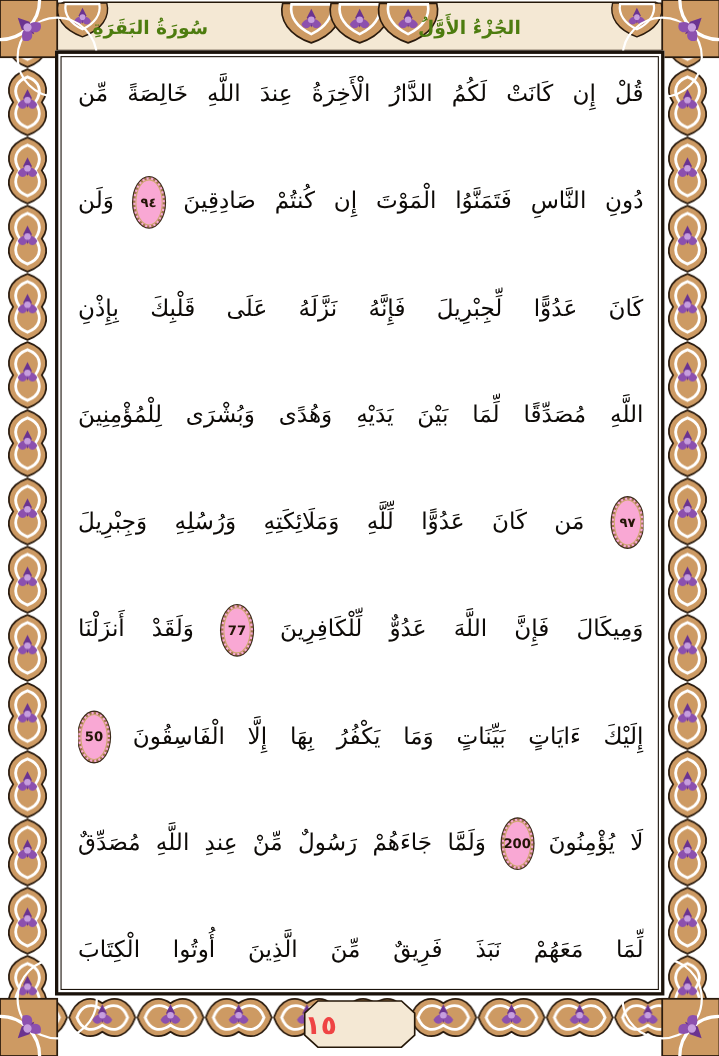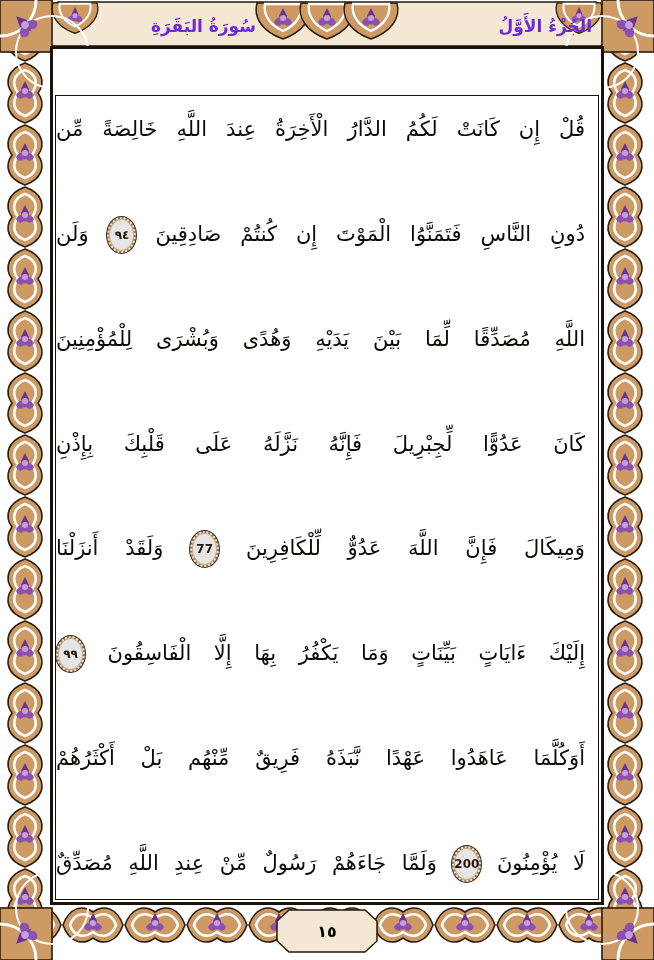--- a/index.html
+++ b/index.html
@@ -3,35 +3,35 @@
 <meta charset="utf-8">
 <style>
   html,body{margin:0;padding:0;background:#fff;}
   .page{position:relative;width:654px;height:960px;background:#fff;overflow:hidden;
         font-family:"DejaVu Sans",sans-serif;}
   .frame-svg{position:absolute;inset:0;}
   
   .text-frame{position:absolute;left:50px;top:46px;width:554px;height:859px;
               box-sizing:border-box;border:3px solid #1a120a;background:#fff;}
   .text-inner{position:absolute;inset:2px;border:1px solid #1a120a;
-              padding:6px 13px 8px 0;box-sizing:border-box;margin-top:44px;}
+              padding:6px 13px 8px 15px;box-sizing:border-box;}
   .lines{direction:rtl;height:100%;display:flex;flex-direction:column;justify-content:space-between;}
   .quran-line{height:55px;line-height:55px;font-size:21px;color:#0d0a07;
               text-align:justify;text-align-last:justify;overflow:hidden;white-space:normal;}
   .verse-medallion{display:inline-flex;align-items:center;justify-content:center;
-              width:29px;height:36px;border-radius:50%;background:#e5e5e5;
+              width:29px;height:46px;border-radius:50%;background:#f9a8d4;
               border:2px dotted #a0764b;box-shadow:0 0 0 1px #3a281a, inset 0 0 0 1px #cfa86f;
               box-sizing:border-box;font-size:12px;font-weight:bold;color:#241507;
               vertical-align:middle;line-height:1;}
-  .title{position:absolute;top:11px;height:30px;line-height:30px;text-align:right;
-         font-size:17px;font-weight:bold;color:#6d28d9;}
-  .title-juz{left:420px;width:172px;}
+  .title{position:absolute;top:11px;height:30px;line-height:30px;text-align:left;
+         font-size:17px;font-weight:bold;color:#4d7c0f;}
+  .title-juz{left:380px;width:172px;}
   .title-surah{left:84px;width:172px;}
-  .page-number{position:absolute;left:277px;top:917px;width:100px;text-align:center;
-         font-size:16px;font-weight:bold;color:#000000;line-height:30px;}
+  .page-number{position:absolute;left:277px;top:917px;width:100px;
+         font-size:24px;font-weight:bold;color:#ef4444;line-height:30px;}
 </style>
 </head>
 <body>
 
 <div class="page">
 
   <svg class="frame-svg" width="654" height="960" viewBox="0 0 654 960" aria-hidden="true">
     <defs>
       <g id="flower">
         <path d="M0 -10 L4 -2 L0 7 L-4 -2 Z" fill="#6b3390"></path>
@@ -86,25 +86,26 @@
   </svg>
 
   <div class="title title-juz">الجُزْءُ الأَوَّلُ</div>
   <div class="title title-surah">سُورَةُ البَقَرَةِ</div>
 
   <div class="text-frame">
     <div class="text-inner">
       <div class="lines" lang="ar" dir="rtl">
           <div class="quran-line"><span>قُلْ إِن كَانَتْ لَكُمُ الدَّارُ الْأَخِرَةُ عِندَ اللَّهِ خَالِصَةً مِّن</span></div>
           <div class="quran-line"><span>دُونِ النَّاسِ فَتَمَنَّوُا الْمَوْتَ إِن كُنتُمْ صَادِقِينَ </span><span class="verse-medallion">٩٤</span><span> وَلَن</span></div>
+          <div class="quran-line"><span>كَانَ عَدُوًّا لِّجِبْرِيلَ فَإِنَّهُ نَزَّلَهُ عَلَى قَلْبِكَ بِإِذْنِ</span></div>
           <div class="quran-line"><span>اللَّهِ مُصَدِّقًا لِّمَا بَيْنَ يَدَيْهِ وَهُدًى وَبُشْرَى لِلْمُؤْمِنِينَ</span></div>
-          <div class="quran-line"><span>كَانَ عَدُوًّا لِّجِبْرِيلَ فَإِنَّهُ نَزَّلَهُ عَلَى قَلْبِكَ بِإِذْنِ</span></div>
+          <div class="quran-line"><span class="verse-medallion">٩٧</span><span> مَن كَانَ عَدُوًّا لِّلَّهِ وَمَلَائِكَتِهِ وَرُسُلِهِ وَجِبْرِيلَ</span></div>
           <div class="quran-line"><span>وَمِيكَالَ فَإِنَّ اللَّهَ عَدُوٌّ لِّلْكَافِرِينَ </span><span class="verse-medallion">77</span><span> وَلَقَدْ أَنزَلْنَا</span></div>
-          <div class="quran-line"><span>إِلَيْكَ ءَايَاتٍ بَيِّنَاتٍ وَمَا يَكْفُرُ بِهَا إِلَّا الْفَاسِقُونَ </span><span class="verse-medallion">٩٩</span></div>
-          <div class="quran-line"><span>أَوَكُلَّمَا عَاهَدُوا عَهْدًا نَّبَذَهُ فَرِيقٌ مِّنْهُم بَلْ أَكْثَرُهُمْ</span></div>
+          <div class="quran-line"><span>إِلَيْكَ ءَايَاتٍ بَيِّنَاتٍ وَمَا يَكْفُرُ بِهَا إِلَّا الْفَاسِقُونَ </span><span class="verse-medallion">50</span></div>
           <div class="quran-line"><span>لَا يُؤْمِنُونَ </span><span class="verse-medallion">200</span><span> وَلَمَّا جَاءَهُمْ رَسُولٌ مِّنْ عِندِ اللَّهِ مُصَدِّقٌ</span></div>
+          <div class="quran-line"><span>لِّمَا مَعَهُمْ نَبَذَ فَرِيقٌ مِّنَ الَّذِينَ أُوتُوا الْكِتَابَ</span></div>
         </div>
     </div>
   </div>
 
   <div class="page-number">١٥</div>
 
 </div>
 
 </body></html>

